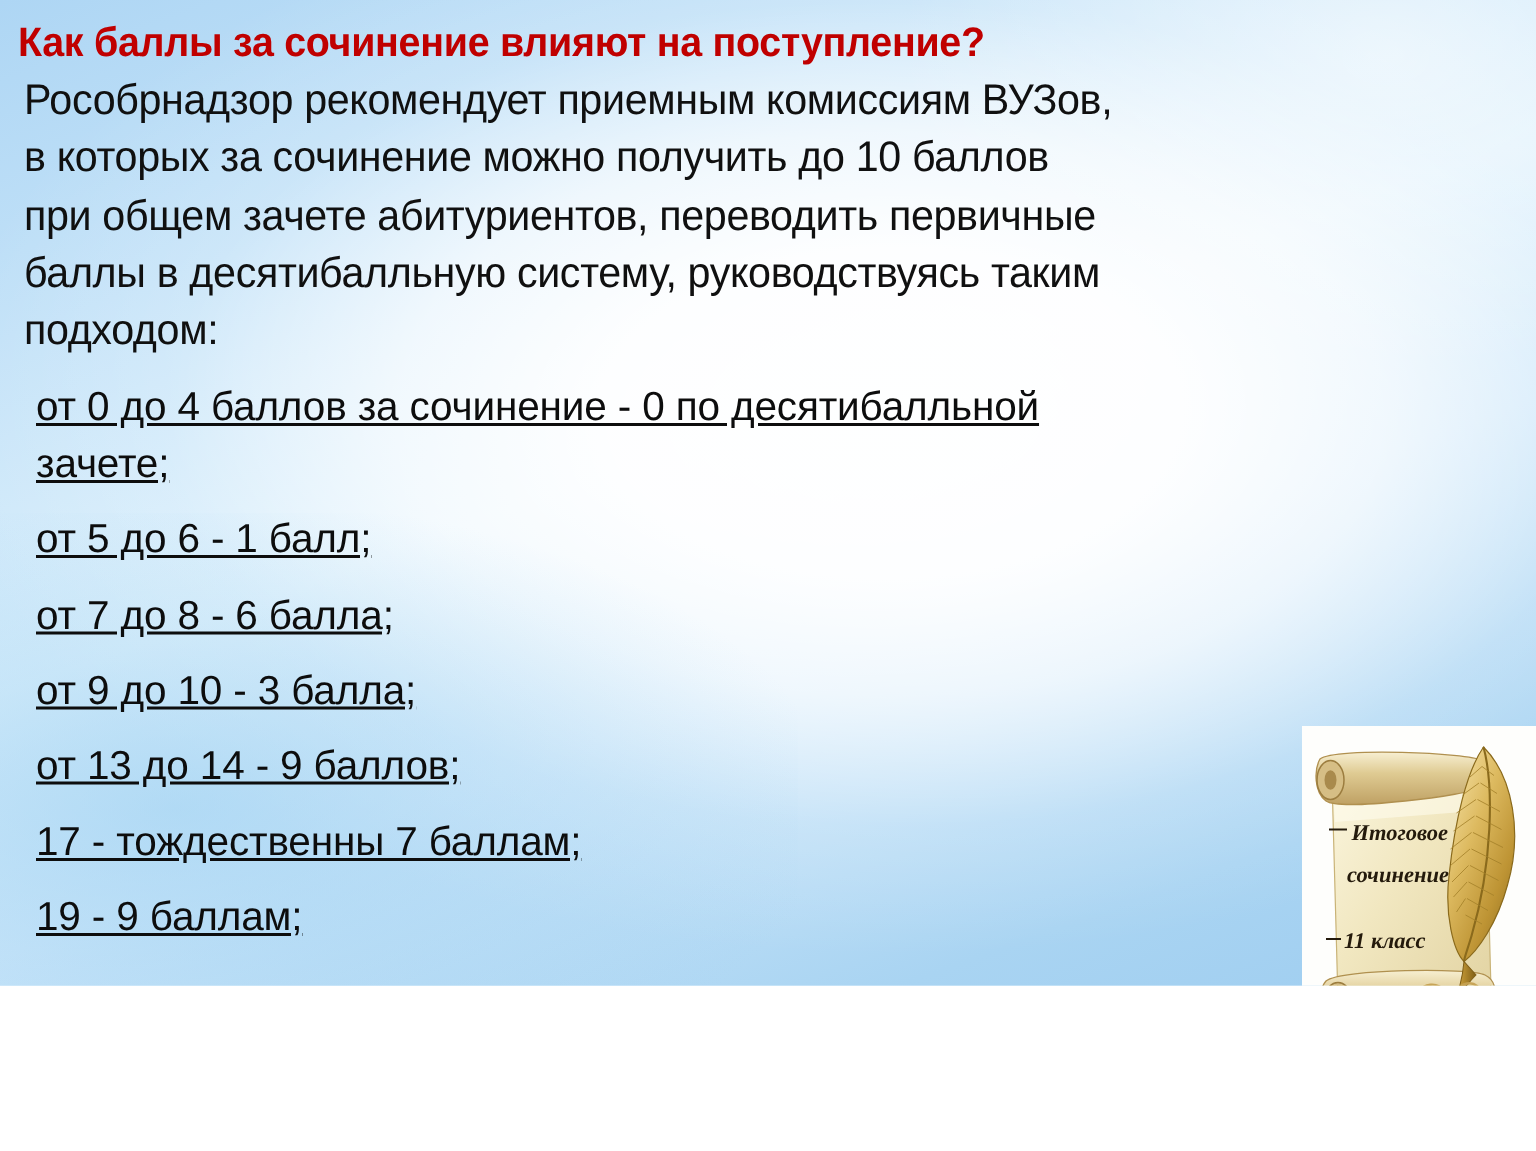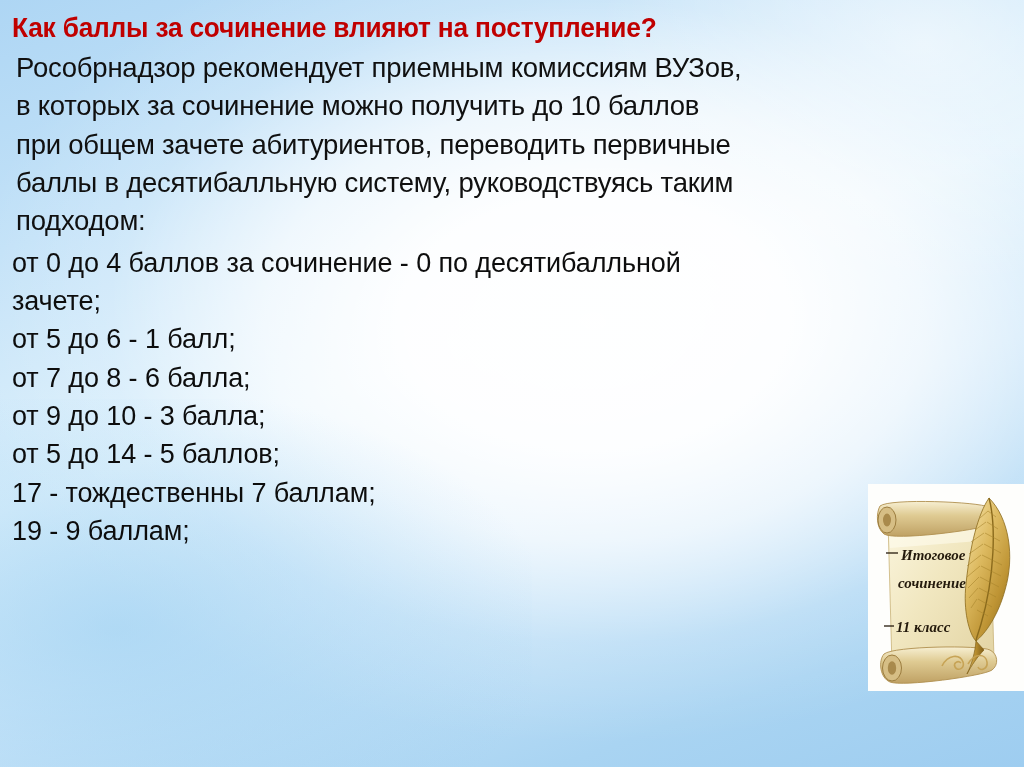--- a/index.html
+++ b/index.html
@@ -11,21 +11,21 @@
     width: 1024px;
     height: 767px;
     overflow: hidden;
     font-family: "Liberation Sans", "DejaVu Sans", sans-serif;
   }
 
   
   .slide {
     position: relative;
     width: 1024px;
-    height: 767px;
+    height: 657px;
     box-sizing: border-box;
     background-color: #bcdff7;
     background-image:
       radial-gradient(ellipse 62% 55% at 58% 42%,
         rgba(255,255,255,0.99) 0%,
         rgba(255,255,255,0.96) 30%,
         rgba(255,255,255,0.70) 52%,
         rgba(255,255,255,0.18) 76%,
         rgba(255,255,255,0.00) 100%),
       linear-gradient(160deg,
@@ -104,22 +104,23 @@
     list-style: none;
     margin: 0;
     padding: 0;
     color: #0d0d0d;
     font-size: 27px;
     line-height: 1.42;
     letter-spacing: -0.1px;
   }
   .scale-list li {
     white-space: nowrap;
-    margin: 0;
+    margin: 12px;
     padding: 0;
+    text-decoration: underline;
   }
   .scale-list li .wrapline {
     display: block;
   }
 
   
   .scroll-figure {
     position: absolute;
     left: 832px;
     top: 484px;
@@ -167,21 +168,21 @@
       <li>
         <span class="wrapline">от 5 до 6 - 1 балл;</span>
       </li>
       <li>
         <span class="wrapline">от 7 до 8 - 6 балла;</span>
       </li>
       <li>
         <span class="wrapline">от 9 до 10 - 3 балла;</span>
       </li>
       <li>
-        <span class="wrapline">от 5 до 14 - 5 баллов;</span>
+        <span class="wrapline">от 13 до 14 - 9 баллов;</span>
       </li>
       <li>
         <span class="wrapline">17 - тождественны 7 баллам;</span>
       </li>
       <li>
         <span class="wrapline">19 - 9 баллам;</span>
       </li>
     </ul>
 
   </div>

